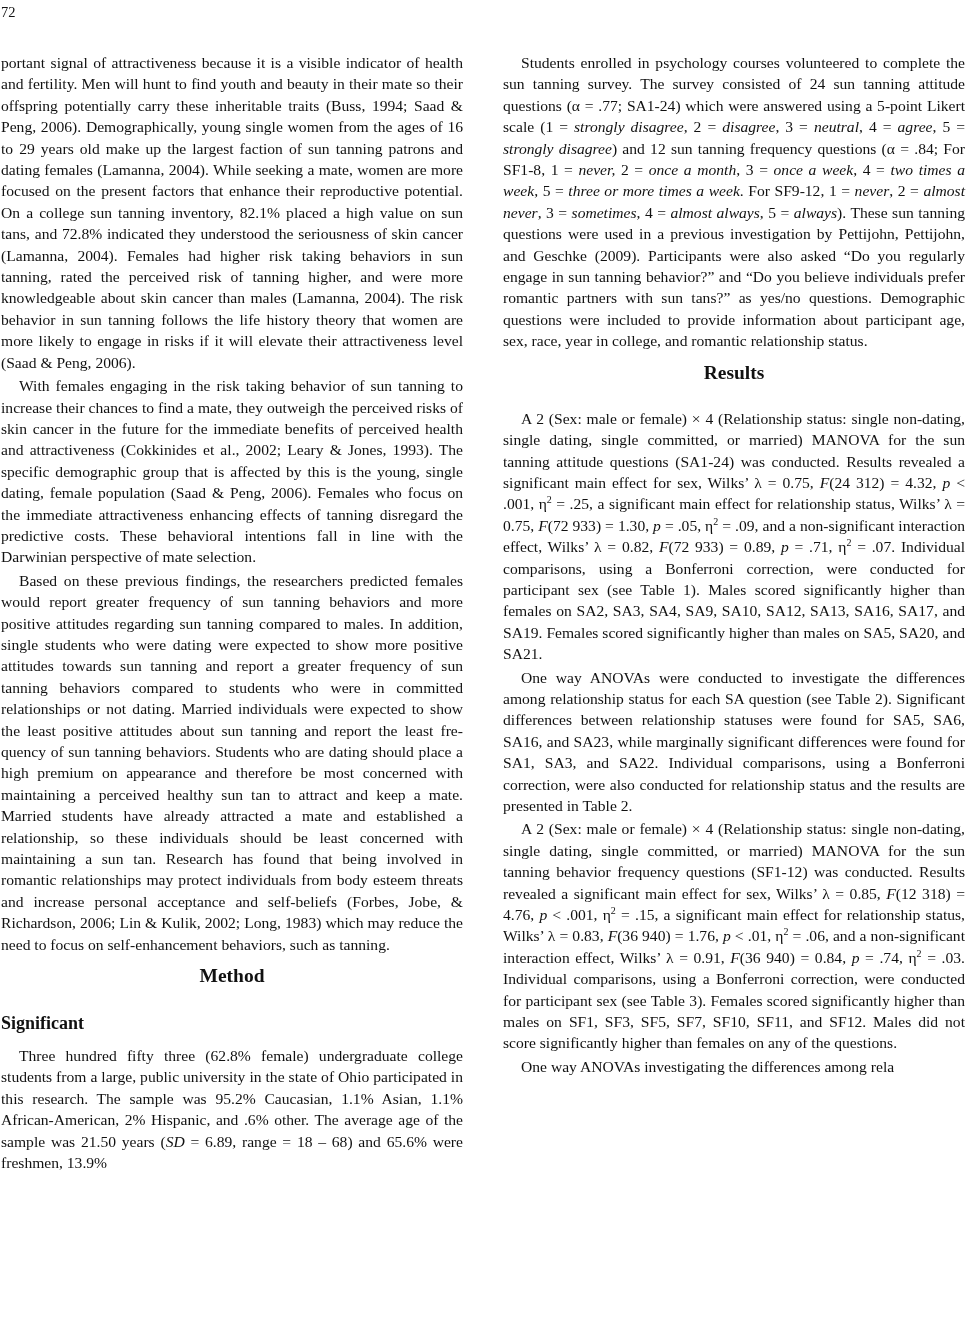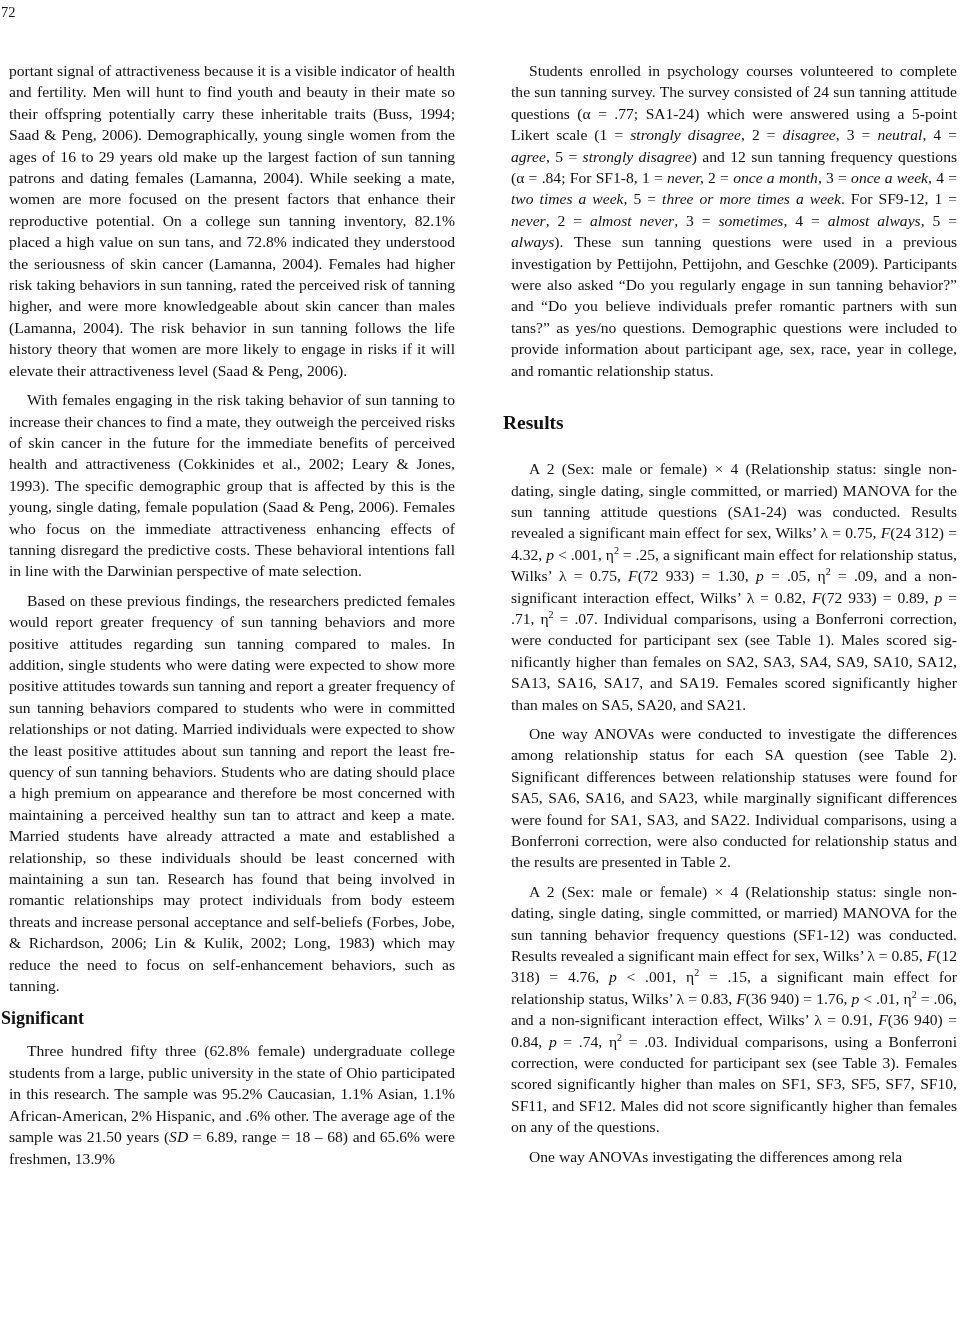--- a/index.html
+++ b/index.html
@@ -14,45 +14,46 @@
   }
   .page-number { position: absolute; left: 1px; top: 0; }
   .author-head { position: absolute; left: 0; width: 968px; text-align: center; top: 0; letter-spacing: 0.2px; }
   .author-head i { font-style: italic; }
   .col {
     position: absolute; top: 52px; width: 462px;
     font-size: 15.6px; line-height: 21.4px; text-align: justify;
   }
   .col-left { left: 1px; }
   .col-right { left: 503px; }
-  .col p { margin: 8px; hyphens: manual; }
+  .col p { margin: 0; hyphens: manual; }
   .col p.indent { text-indent: 18px; }
   .col p + p { margin-top: 2px; }
   .h2 {
     font-weight: bold; font-size: 18px; line-height: 24px;
     text-align: left; margin: 10px 0 10px 0;
   }
   .h1 {
     font-weight: bold; font-size: 19.5px; line-height: 26px;
-    text-align: left; margin: 29px 0 22px 0;
+    text-align: center; margin: 8px 0 22px 0;
   }
   sup { font-size: 10px; line-height: 0; vertical-align: super; }
   i { font-style: italic; }
 </style>
 </head>
 <body>
 
 <div class="running-head">
   <span class="page-number">72</span>
 </div>
 
 <div class="col col-left">
     <p><span>portant signal of attractiveness because it is a visible indicator of health and fertility. Men will hunt to find youth and beauty in their mate so their offspring potentially carry these inherit­able traits (Buss, 1994; Saad &amp; Peng, 2006). Demographically, young single women from the ages of 16 to 29 years old make up the largest faction of sun tanning patrons and dating females (Lamanna, 2004). While seeking a mate, women are more fo­cused on the present factors that enhance their reproductive potential. On a college sun tanning inventory, 82.1% placed a high value on sun tans, and 72.8% indicated they understood the seriousness of skin cancer (Lamanna, 2004). Females had higher risk taking behaviors in sun tanning, rated the perceived risk of tanning higher, and were more knowledgeable about skin cancer than males (Lamanna, 2004). The risk behavior in sun tanning follows the life history theory that women are more likely to engage in risks if it will elevate their attractiveness level (Saad &amp; Peng, 2006).</span></p>
     <p class="indent"><span>With females engaging in the risk taking behavior of sun tan­ning to increase their chances to find a mate, they outweigh the perceived risks of skin cancer in the future for the immediate benefits of perceived health and attractiveness (Cokkinides et al., 2002; Leary &amp; Jones, 1993). The specific demographic group that is affected by this is the young, single dating, female population (Saad &amp; Peng, 2006). Females who focus on the immediate attractiveness enhancing effects of tanning disregard the predictive costs. These behavioral intentions fall in line with the Darwinian perspective of mate selection.</span></p>
     <p class="indent"><span>Based on these previous findings, the researchers predicted females would report greater frequency of sun tanning behav­iors and more positive attitudes regarding sun tanning com­pared to males. In addition, single students who were dating were expected to show more positive attitudes towards sun tanning and report a greater frequency of sun tanning behaviors compared to students who were in committed relationships or not dating. Married individuals were expected to show the least positive attitudes about sun tanning and report the least fre­quency of sun tanning behaviors. Students who are dating should place a high premium on appearance and therefore be most concerned with maintaining a perceived healthy sun tan to attract and keep a mate. Married students have already attracted a mate and established a relationship, so these individuals should be least concerned with maintaining a sun tan. Research has found that being involved in romantic relationships may protect individuals from body esteem threats and increase per­sonal acceptance and self-beliefs (Forbes, Jobe, &amp; Richardson, 2006; Lin &amp; Kulik, 2002; Long, 1983) which may reduce the need to focus on self-enhancement behaviors, such as tanning.</span></p>
+    <div class="h1">Method</div>
     <div class="h2">Significant</div>
     <p class="indent"><span>Three hundred fifty three (62.8% female) undergraduate col­lege students from a large, public university in the state of Ohio participated in this research. The sample was 95.2% Caucasian, 1.1% Asian, 1.1% African-American, 2% Hispanic, and .6% other. The average age of the sample was 21.50 years (</span><i>SD</i><span> = 6.89, range = 18 – 68) and 65.6% were freshmen, 13.9%</span></p>
   </div>
 <div class="col col-right">
     <p class="indent"><span>Students enrolled in psychology courses volunteered to com­plete the sun tanning survey. The survey consisted of 24 sun tanning attitude questions (α = .77; SA1-24) which were an­swered using a 5-point Likert scale (1 = </span><i>strongly disagree</i><span>, 2 = </span><i>disagree</i><span>, 3 = </span><i>neutral</i><span>, 4 = </span><i>agree</i><span>, 5 = </span><i>strongly disagree</i><span>) and 12 sun tanning frequency questions (α = .84; For SF1-8, 1 = </span><i>never,</i><span> 2 = </span><i>once a month</i><span>, 3 = </span><i>once a week</i><span>, 4 = </span><i>two times a week</i><span>, 5 = </span><i>three or more times a week</i><span>. For SF9-12, 1 = </span><i>never</i><span>, 2 = </span><i>almost never</i><span>, 3 = </span><i>sometimes</i><span>, 4 = </span><i>almost always</i><span>, 5 = </span><i>always</i><span>). These sun tanning questions were used in a previous investigation by Pettijohn, Pettijohn, and Geschke (2009). Participants were also asked “Do you regularly engage in sun tanning behavior?” and “Do you believe individuals prefer romantic partners with sun tans?” as yes/no questions. Demographic questions were in­cluded to provide information about participant age, sex, race, year in college, and romantic relationship status.</span></p>
     <div class="h1">Results</div>
     <p class="indent"><span>A 2 (Sex: male or female) × 4 (Relationship status: single non-dating, single dating, single committed, or married) MANOVA for the sun tanning attitude questions (SA1-24) was conducted. Results revealed a significant main effect for sex, Wilks’ λ = 0.75, </span><i>F</i><span>(24 312) = 4.32, </span><i>p</i><span> &lt; .001, η</span><sup>2</sup><span> = .25, a signifi­cant main effect for relationship status, Wilks’ λ = 0.75, </span><i>F</i><span>(72 933) = 1.30, </span><i>p</i><span> = .05, η</span><sup>2</sup><span> = .09, and a non-significant interaction effect, Wilks’ λ = 0.82, </span><i>F</i><span>(72 933) = 0.89, </span><i>p</i><span> = .71, η</span><sup>2</sup><span> = .07. Individual comparisons, using a Bonferroni correction, were conducted for participant sex (see Table 1). Males scored sig­nificantly higher than females on SA2, SA3, SA4, SA9, SA10, SA12, SA13, SA16, SA17, and SA19. Females scored signifi­cantly higher than males on SA5, SA20, and SA21.</span></p>
     <p class="indent"><span>One way ANOVAs were conducted to investigate the differ­ences among relationship status for each SA question (see Ta­ble 2). Significant differences between relationship statuses were found for SA5, SA6, SA16, and SA23, while marginally significant differences were found for SA1, SA3, and SA22. Individual comparisons, using a Bonferroni correction, were also conducted for relationship status and the results are pre­sented in Table 2.</span></p>
     <p class="indent"><span>A 2 (Sex: male or female) × 4 (Relationship status: single non-dating, single dating, single committed, or married) MANOVA for the sun tanning behavior frequency questions (SF1-12) was conducted. Results revealed a significant main effect for sex, Wilks’ λ = 0.85, </span><i>F</i><span>(12 318) = 4.76, </span><i>p</i><span> &lt; .001, η</span><sup>2</sup><span> = .15, a significant main effect for relationship status, Wilks’ λ = 0.83, </span><i>F</i><span>(36 940) = 1.76, </span><i>p</i><span> &lt; .01, η</span><sup>2</sup><span> = .06, and a non-significant interaction effect, Wilks’ λ = 0.91, </span><i>F</i><span>(36 940) = 0.84, </span><i>p</i><span> = .74, η</span><sup>2</sup><span> = .03. Individual comparisons, using a Bonferroni correction, were conducted for participant sex (see Table 3). Females scored significantly higher than males on SF1, SF3, SF5, SF7, SF10, SF11, and SF12. Males did not score significantly higher than females on any of the questions.</span></p>
     <p class="indent"><span>One way ANOVAs investigating the differences among rela­</span></p>

